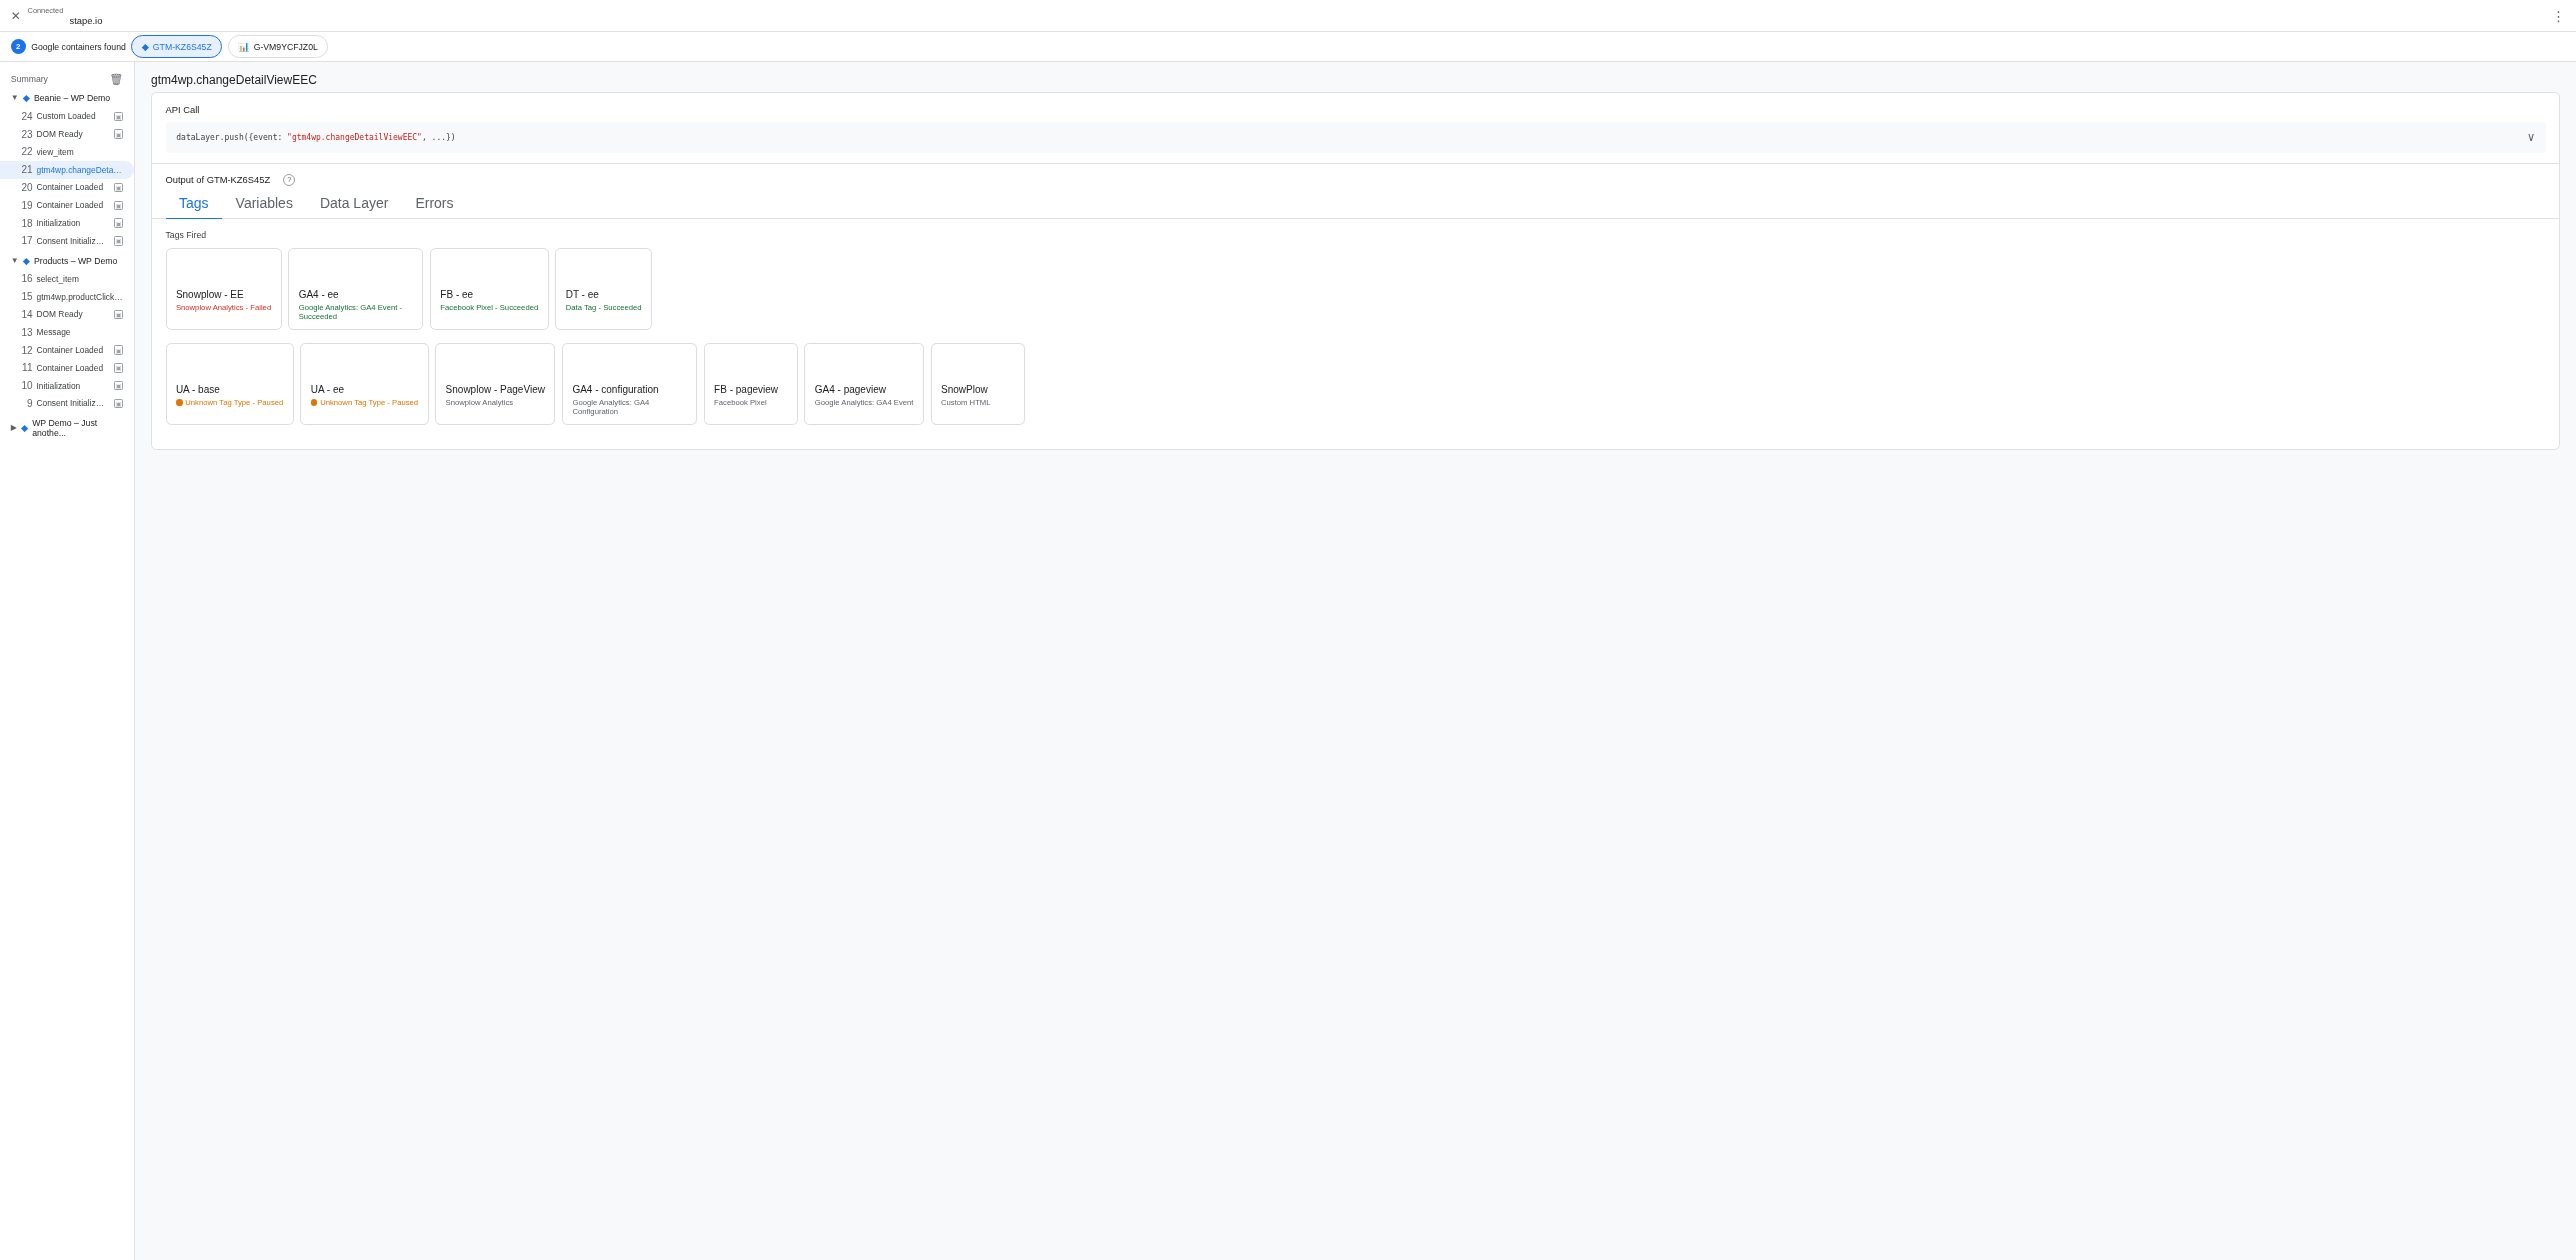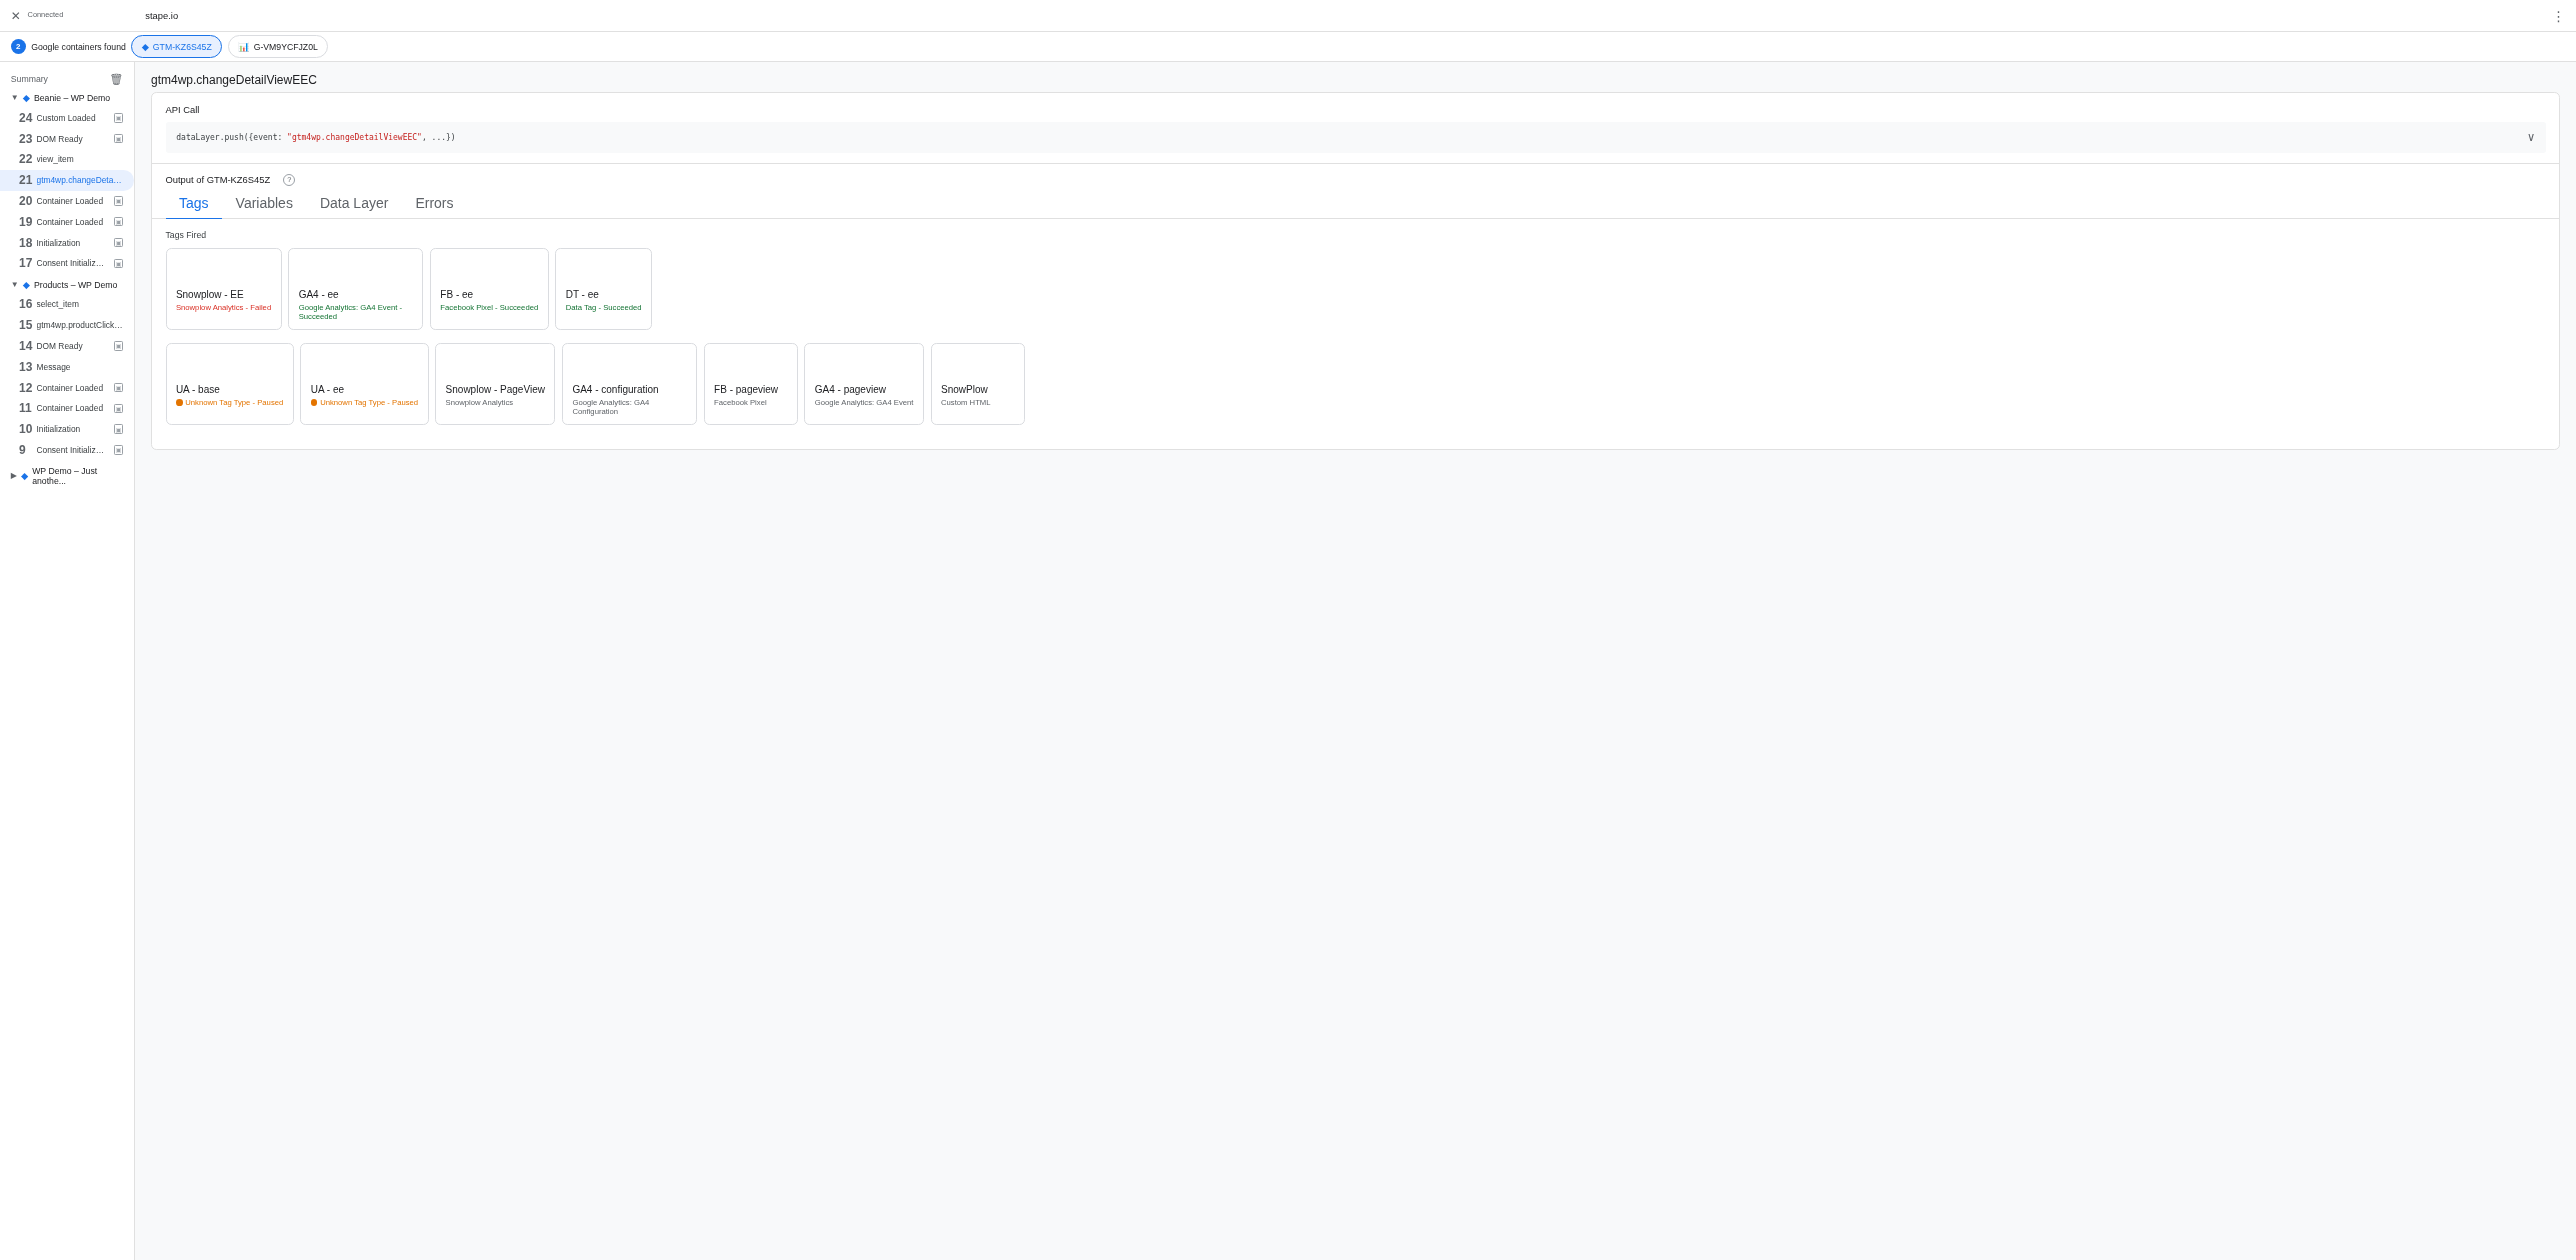--- a/index.html
+++ b/index.html
@@ -6,21 +6,21 @@
     body { font-family: 'Google Sans', Arial, sans-serif; font-size: 8.7px; background: #f8f9fa; color: #202124; height: 100vh; overflow: hidden; display: flex; flex-direction: column; }
 
     
     .top-bar {
       display: flex; align-items: center; justify-content: space-between;
       padding: 5.4px 10.8px; background: #fff; border-bottom: 0.7px solid #e0e0e0;
       min-height: 32px;
     }
     .top-bar-left { display: flex; align-items: center; gap: 6.7px; }
     .close-icon { color: #5f6368; font-size: 12px; cursor: pointer; }
-    .connected-info { display: flex; flex-direction: row; gap: 40px; }
+    .connected-info { display: flex; flex-direction: column; }
     .connected-label { font-size: 7.4px; color: #5f6368; }
     .connected-domain { font-size: 9.4px; color: #202124; font-weight: 400; margin-left: 42px; }
     .menu-icon { color: #5f6368; font-size: 13.5px; cursor: pointer; }
 
     
     .containers-bar {
       display: flex; align-items: center; padding: 0 10.8px;
       background: #fff; border-bottom: 0.7px solid #e0e0e0; min-height: 30px; gap: 5.4px;
     }
     .containers-count {
@@ -59,21 +59,21 @@
     }
     .sidebar-group-header .diamond { color: #1a73e8; font-size: 9.4px; }
     .sidebar-group-header .chevron { color: #5f6368; font-size: 8px; }
 
     .sidebar-item {
       display: flex; align-items: center; gap: 4px;
       padding: 3.4px 10.8px 3.4px 19px; cursor: pointer; font-size: 8.4px; color: #3c4043;
       white-space: nowrap; overflow: hidden; text-overflow: ellipsis;
     }
     .sidebar-item.active { background: #e8f0fe; color: #1a73e8; border-radius: 0 13.5px 13.5px 0; }
-    .sidebar-item .item-num { color: #5f6368; min-width: 13.5px; font-size: 12px; font-weight: bold; }
+    .sidebar-item .item-num { color: #5f6368; min-width: 13.5px; text-align: right; font-size: 10px; }
     .sidebar-item .item-label { flex: 1; overflow: hidden; text-overflow: ellipsis; }
     .tag-box {
       display: inline-flex; align-items: center; justify-content: center;
       width: 9.4px; height: 9.4px; border: 0.7px solid #9aa0a6; border-radius: 1.3px;
       font-size: 6px; color: #9aa0a6; margin-left: 1.3px;
     }
 
     
     .content-area { flex: 1; overflow-y: auto; background: #f8f9fa; }
 

